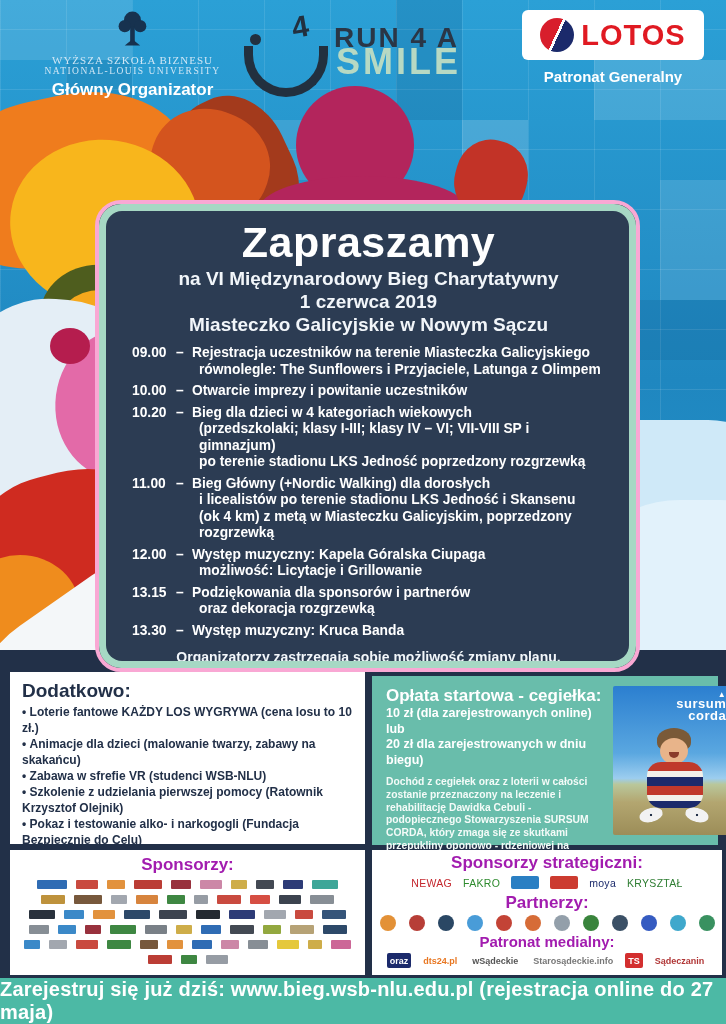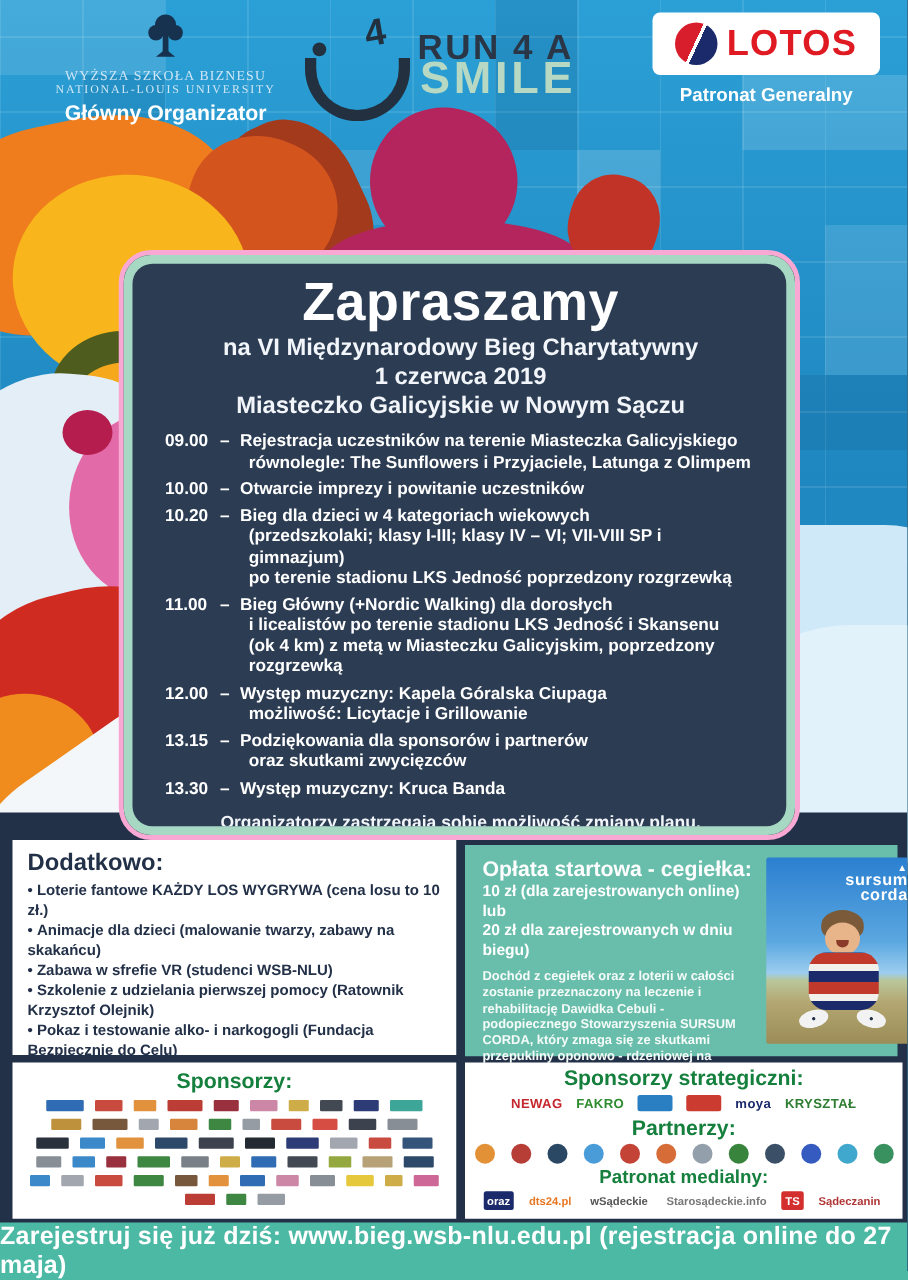--- a/index.html
+++ b/index.html
@@ -94,28 +94,28 @@
   .photo .sc .crown{display:block;text-align:right;font-size:8px;line-height:6px;color:#fff;}
   .kid-hair{position:absolute;left:44px;top:42px;width:34px;height:24px;border-radius:50% 50% 40% 40%;background:#7a5a38;}
   .kid-face{position:absolute;left:47px;top:52px;width:28px;height:26px;border-radius:50%;background:#e8b48a;}
   .kid-mouth{position:absolute;left:56px;top:66px;width:10px;height:6px;border-radius:0 0 10px 10px;background:#8a3b2a;}
   .kid-body{position:absolute;left:34px;top:76px;width:56px;height:46px;border-radius:14px;
     background:repeating-linear-gradient(180deg,#c0392b 0 9px,#f2f0ea 9px 15px,#1b2a6b 15px 24px);}
   .kid-shoe{position:absolute;width:24px;height:14px;border-radius:50%;background:#f2f2f2;
     background-image:radial-gradient(circle at 50% 50%, #223048 1px, transparent 1.6px);}
   
   .spons{left:10px;top:850px;width:355px;height:125px;padding:4px 10px;}
-  .sec-title{font-size:17px;font-weight:700;color:#15803d;text-align:center;line-height:21px;}
+  .sec-title{font-size:17px;font-weight:700;color:#a21caf;text-align:center;line-height:21px;}
   .chipgrid{display:flex;flex-wrap:wrap;justify-content:center;align-items:center;
             column-gap:9px;row-gap:6px;margin-top:5px;padding:0 4px;}
   .chip{display:inline-block;height:9px;border-radius:1px;opacity:.92;}
   .rightbox{left:372px;top:850px;width:350px;height:125px;padding:2px 6px;}
   .logo-row{display:flex;justify-content:center;align-items:center;gap:11px;height:19px;}
   .slogo{display:inline-flex;align-items:center;justify-content:center;height:13px;
-         font-weight:700;font-size:10.5px;letter-spacing:.3px;border-radius:2px;}
+         font-weight:400;font-size:10.5px;letter-spacing:.3px;border-radius:2px;}
   .pdot{width:16px;height:16px;border-radius:50%;display:inline-block;opacity:.95;}
   .mlogo{display:inline-flex;align-items:center;justify-content:center;height:13px;
          font-weight:700;font-size:9px;padding:1px 3px;border-radius:2px;}
   
   .footerbar{position:absolute;left:0;top:978px;width:726px;height:46px;background:#4cb9a5;z-index:7;
              display:flex;align-items:center;justify-content:center;}
   .footerbar .txt{font-size:20px;font-weight:700;color:#fff;letter-spacing:.2px;}
 </style>
 </head>
 <body>
@@ -239,21 +239,21 @@
             <span class="slines">
               <span class="sline">Występ muzyczny:  Kapela Góralska Ciupaga</span>
               <span class="sline ind">możliwość: Licytacje i Grillowanie</span>
             </span>
           </div>
           <div class="srow">
             <span class="stime">13.15</span>
             <span class="sdash">–</span>
             <span class="slines">
               <span class="sline">Podziękowania dla sponsorów i  partnerów</span>
-              <span class="sline ind">oraz skutkami zwycięzców</span>
+              <span class="sline ind">oraz dekoracja rozgrzewką</span>
             </span>
           </div>
           <div class="srow">
             <span class="stime">13.30</span>
             <span class="sdash">–</span>
             <span class="slines">
               <span class="sline">Występ muzyczny: Kruca Banda</span>
             </span>
           </div>
         </div>

